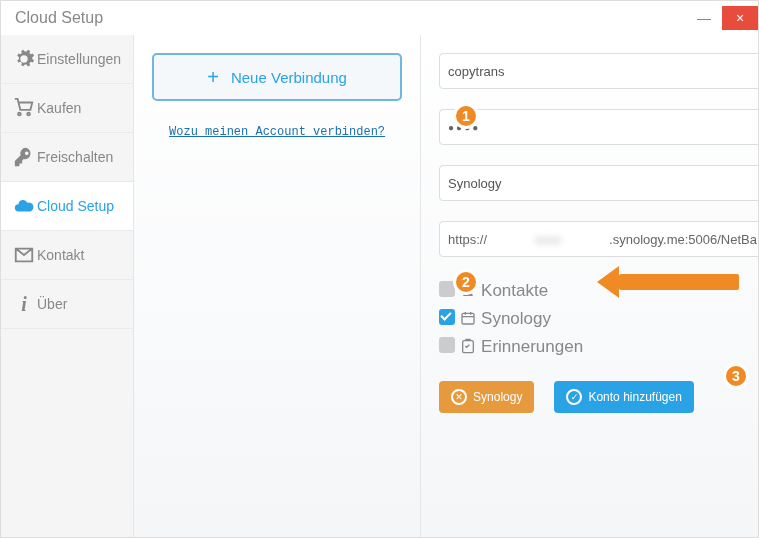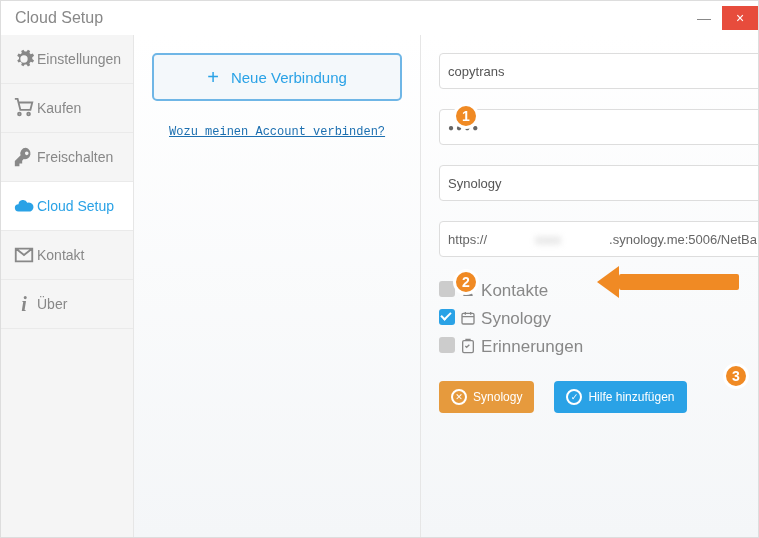--- a/index.html
+++ b/index.html
@@ -181,21 +181,21 @@
       </div>
     </div>
 
     <div class="btn-row">
       <div class="btn btn-cancel">
         <span class="circ-icon">✕</span>
         <span>Synology</span>
       </div>
       <div class="btn btn-add">
         <span class="circ-icon">✓</span>
-        <span>Hilfe hinzufügen</span>
+        <span>Konto hinzufügen</span>
       </div>
     </div>
   </div>
 </div>
 
 <div class="badge" style="left:452px; top:102px;">1</div>
 <div class="badge" style="left:452px; top:268px;">2</div>
 <div class="badge" style="left:722px; top:362px;">3</div>
 
 <div class="arrow" style="left:596px; top:265px;">

